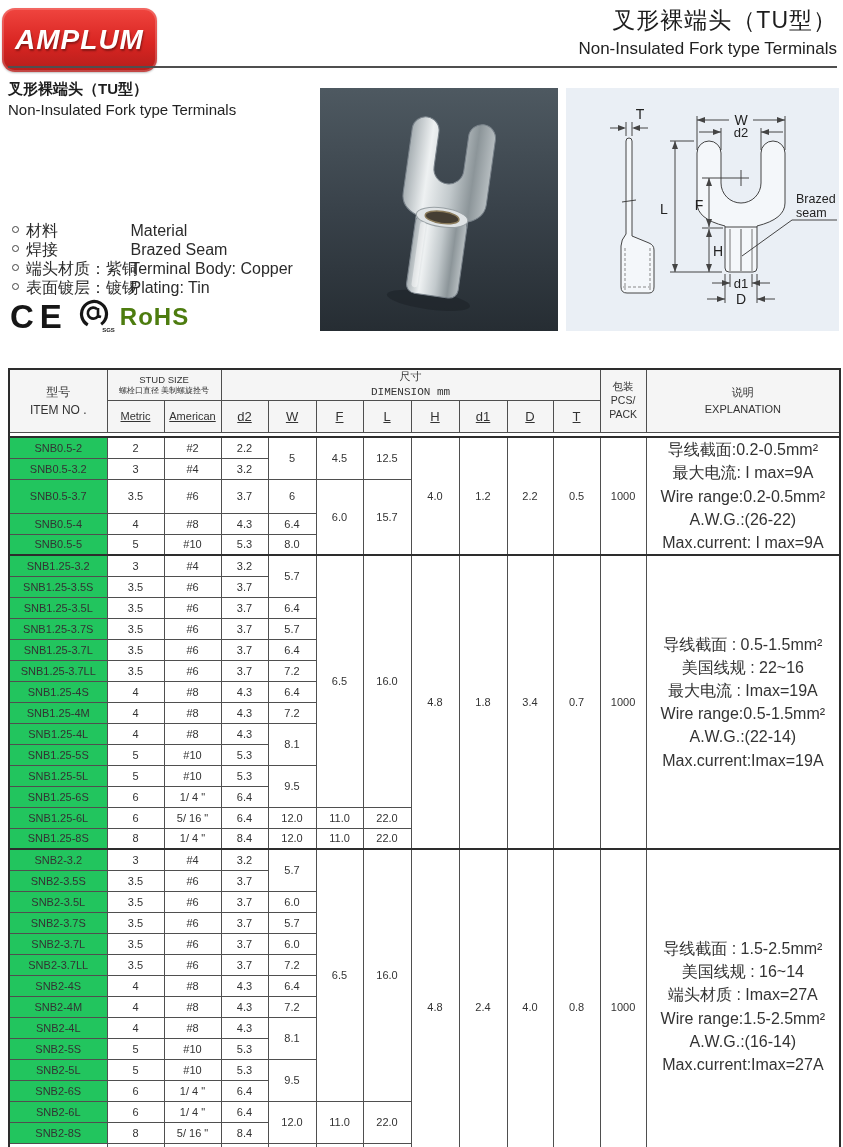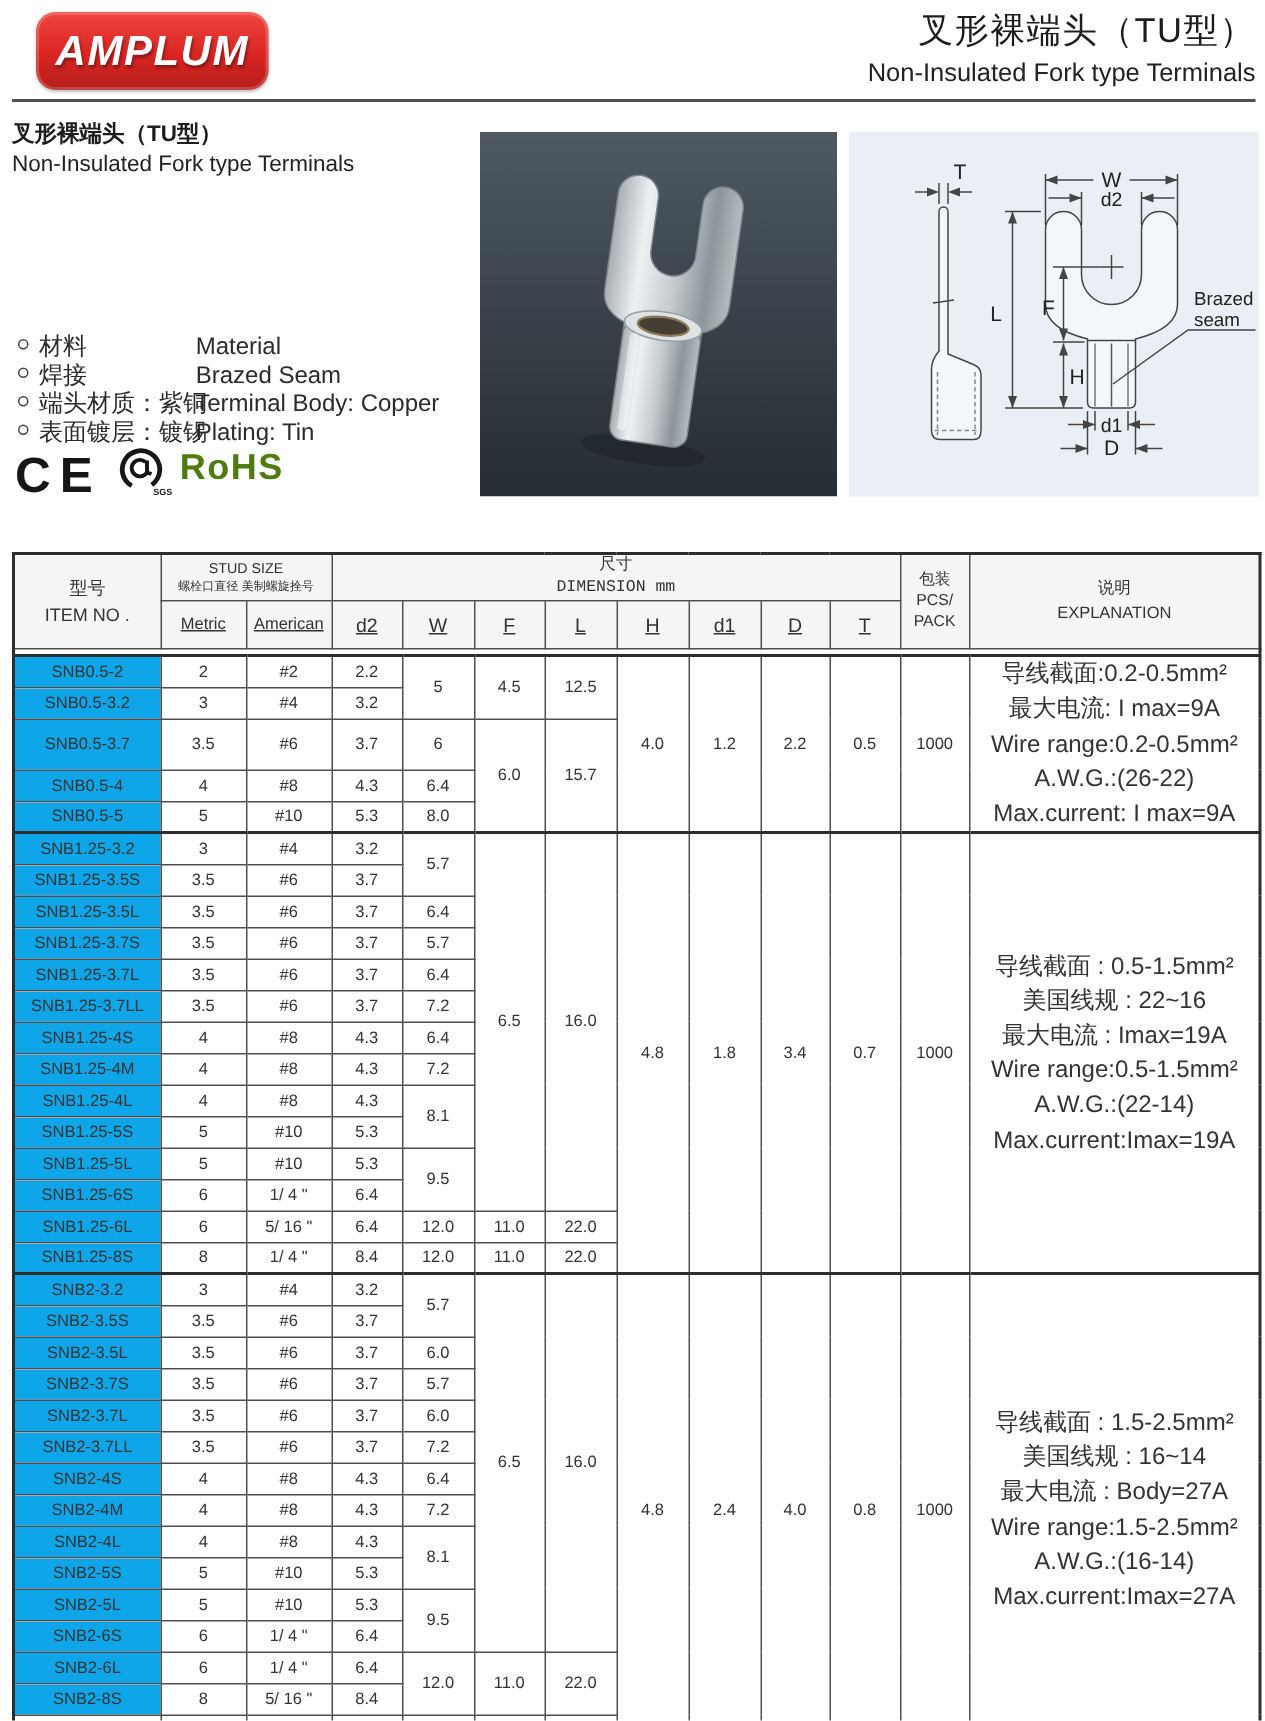--- a/index.html
+++ b/index.html
@@ -1,38 +1,38 @@
 <!DOCTYPE html>
 <html><head>
 <meta charset="utf-8">
 <style>
   html,body{margin:0;padding:0;}
   body{width:843px;height:1147px;position:relative;background:#fff;
        font-family:"Liberation Sans","DejaVu Sans",sans-serif;color:#333;}
   
-  .logo{position:absolute;left:24px;top:8px;width:155px;height:52px;border-radius:13px;
+  .logo{position:absolute;left:2px;top:8px;width:155px;height:64px;border-radius:13px;
         background:linear-gradient(180deg,#f0453f 0%,#d92522 55%,#b51e1b 100%);
         box-shadow:inset 0 0 0 2px rgba(255,255,255,.18), 0 1px 2px rgba(0,0,0,.25);
         display:flex;align-items:center;justify-content:center;}
   .logo span{color:#fff;font-style:italic;font-weight:bold;font-size:28px;letter-spacing:1px;
         text-shadow:1px 2px 2px rgba(0,0,0,.35);}
   .top-titles{position:absolute;right:6px;top:5px;text-align:right;}
   .top-titles .t-zh{font-size:23px;color:#1c1c1c;letter-spacing:1px;}
   .top-titles .t-en{font-size:17px;color:#222;margin-top:3px;}
   .rule{position:absolute;left:8px;top:66px;width:829px;height:0;border-top:2px solid #4f4f4f;}
   
   .sec-title{position:absolute;left:8px;top:80px;}
   .sec-title .s-zh{font-size:15px;font-weight:bold;color:#1d1d1d;}
   .sec-title .s-en{font-size:15px;color:#222;margin-top:2px;}
   .materials{position:absolute;left:12px;top:221px;width:300px;}
   .mat-row{position:relative;height:19px;font-size:16px;padding-left:14px;white-space:nowrap;}
   .bullet{position:absolute;left:0;top:5px;width:5px;height:5px;border:1.5px solid #444;border-radius:50%;}
   .mat-zh{display:inline-block;width:100px;color:#2b2b2b;}
   .mat-en{color:#2b2b2b;}
-  .certs{position:absolute;left:10px;top:298px;display:flex;gap:11px;}
+  .certs{position:absolute;left:10px;top:298px;display:flex;align-items:center;gap:11px;}
   .ce{font-size:33px;font-weight:bold;letter-spacing:6px;color:#161616;}
   .cert-circle{position:relative;width:30px;height:36px;}
   .rohs{font-size:24px;font-weight:bold;color:#4d7c0f;letter-spacing:1px;}
   .sgs-tag{position:absolute;right:-6px;bottom:2px;font-size:6px;font-weight:bold;color:#222;}
   
   .photo{position:absolute;left:320px;top:88px;width:238px;height:243px;}
   .diagram{position:absolute;left:566px;top:88px;width:273px;height:243px;background:#eaeff5;}
   .diagram svg text{font-family:"Liberation Sans","DejaVu Sans",sans-serif;fill:#222;}
   
   table.spec{position:absolute;left:8px;top:368px;width:831px;border-collapse:collapse;
@@ -47,21 +47,21 @@
   .th-stud .stud-zh{font-size:8px;white-space:nowrap;}
   .th-dim div{font-size:11px;line-height:1.35;font-family:Liberation Mono, monospace;}
   .th-pack div{font-size:10.5px;line-height:1.3;}
   .th-expl div{font-size:11px;line-height:1.5;}
   tr.sub th{font-size:11px;}
   tr.sub th.dim-l{font-size:13px;}
   tbody tr{height:21px;}
   tbody tr.gap{height:5px;}
   td.gap-cell{border-left:none;border-right:none;border-top:2px solid #2d2d2d;
               border-bottom:1px solid #4f4f4f;background:#fff;}
-  td.item-cell{background:#0ea5e9;text-align:left;padding-left:7px;}
+  td.item-cell{background:#22c55e;text-align:left;padding-left:7px;}
   tr.white-item td.item-cell{background:#fff;}
   tr.group-start td{border-top:2px solid #2d2d2d;}
   td.expl-cell{text-align:left;padding-left:30px;vertical-align:middle;}
   td.expl-cell div{font-size:16px;line-height:1.45;white-space:nowrap;}
 </style>
 </head>
 <body>
 
 <div class="logo">
   <span>AMPLUM</span>
@@ -452,21 +452,21 @@
         <td rowspan="12">6.5</td>
         <td rowspan="12">16.0</td>
         <td rowspan="15">4.8</td>
         <td rowspan="15">2.4</td>
         <td rowspan="15">4.0</td>
         <td rowspan="15">0.8</td>
         <td rowspan="15">1000</td>
         <td rowspan="15" class="expl-cell">
           <div>导线截面 : 1.5-2.5mm²</div>
           <div>美国线规 : 16~14</div>
-          <div>最大电流 : Body=27A</div>
+          <div>端头材质 : Imax=27A</div>
           <div>Wire range:1.5-2.5mm²</div>
           <div>A.W.G.:(16-14)</div>
           <div>Max.current:Imax=27A</div>
         </td>
       </tr>
       <tr>
         <td class="item-cell">SNB2-3.5S</td>
         <td>3.5</td>
         <td>#6</td>
         <td>3.7</td>

